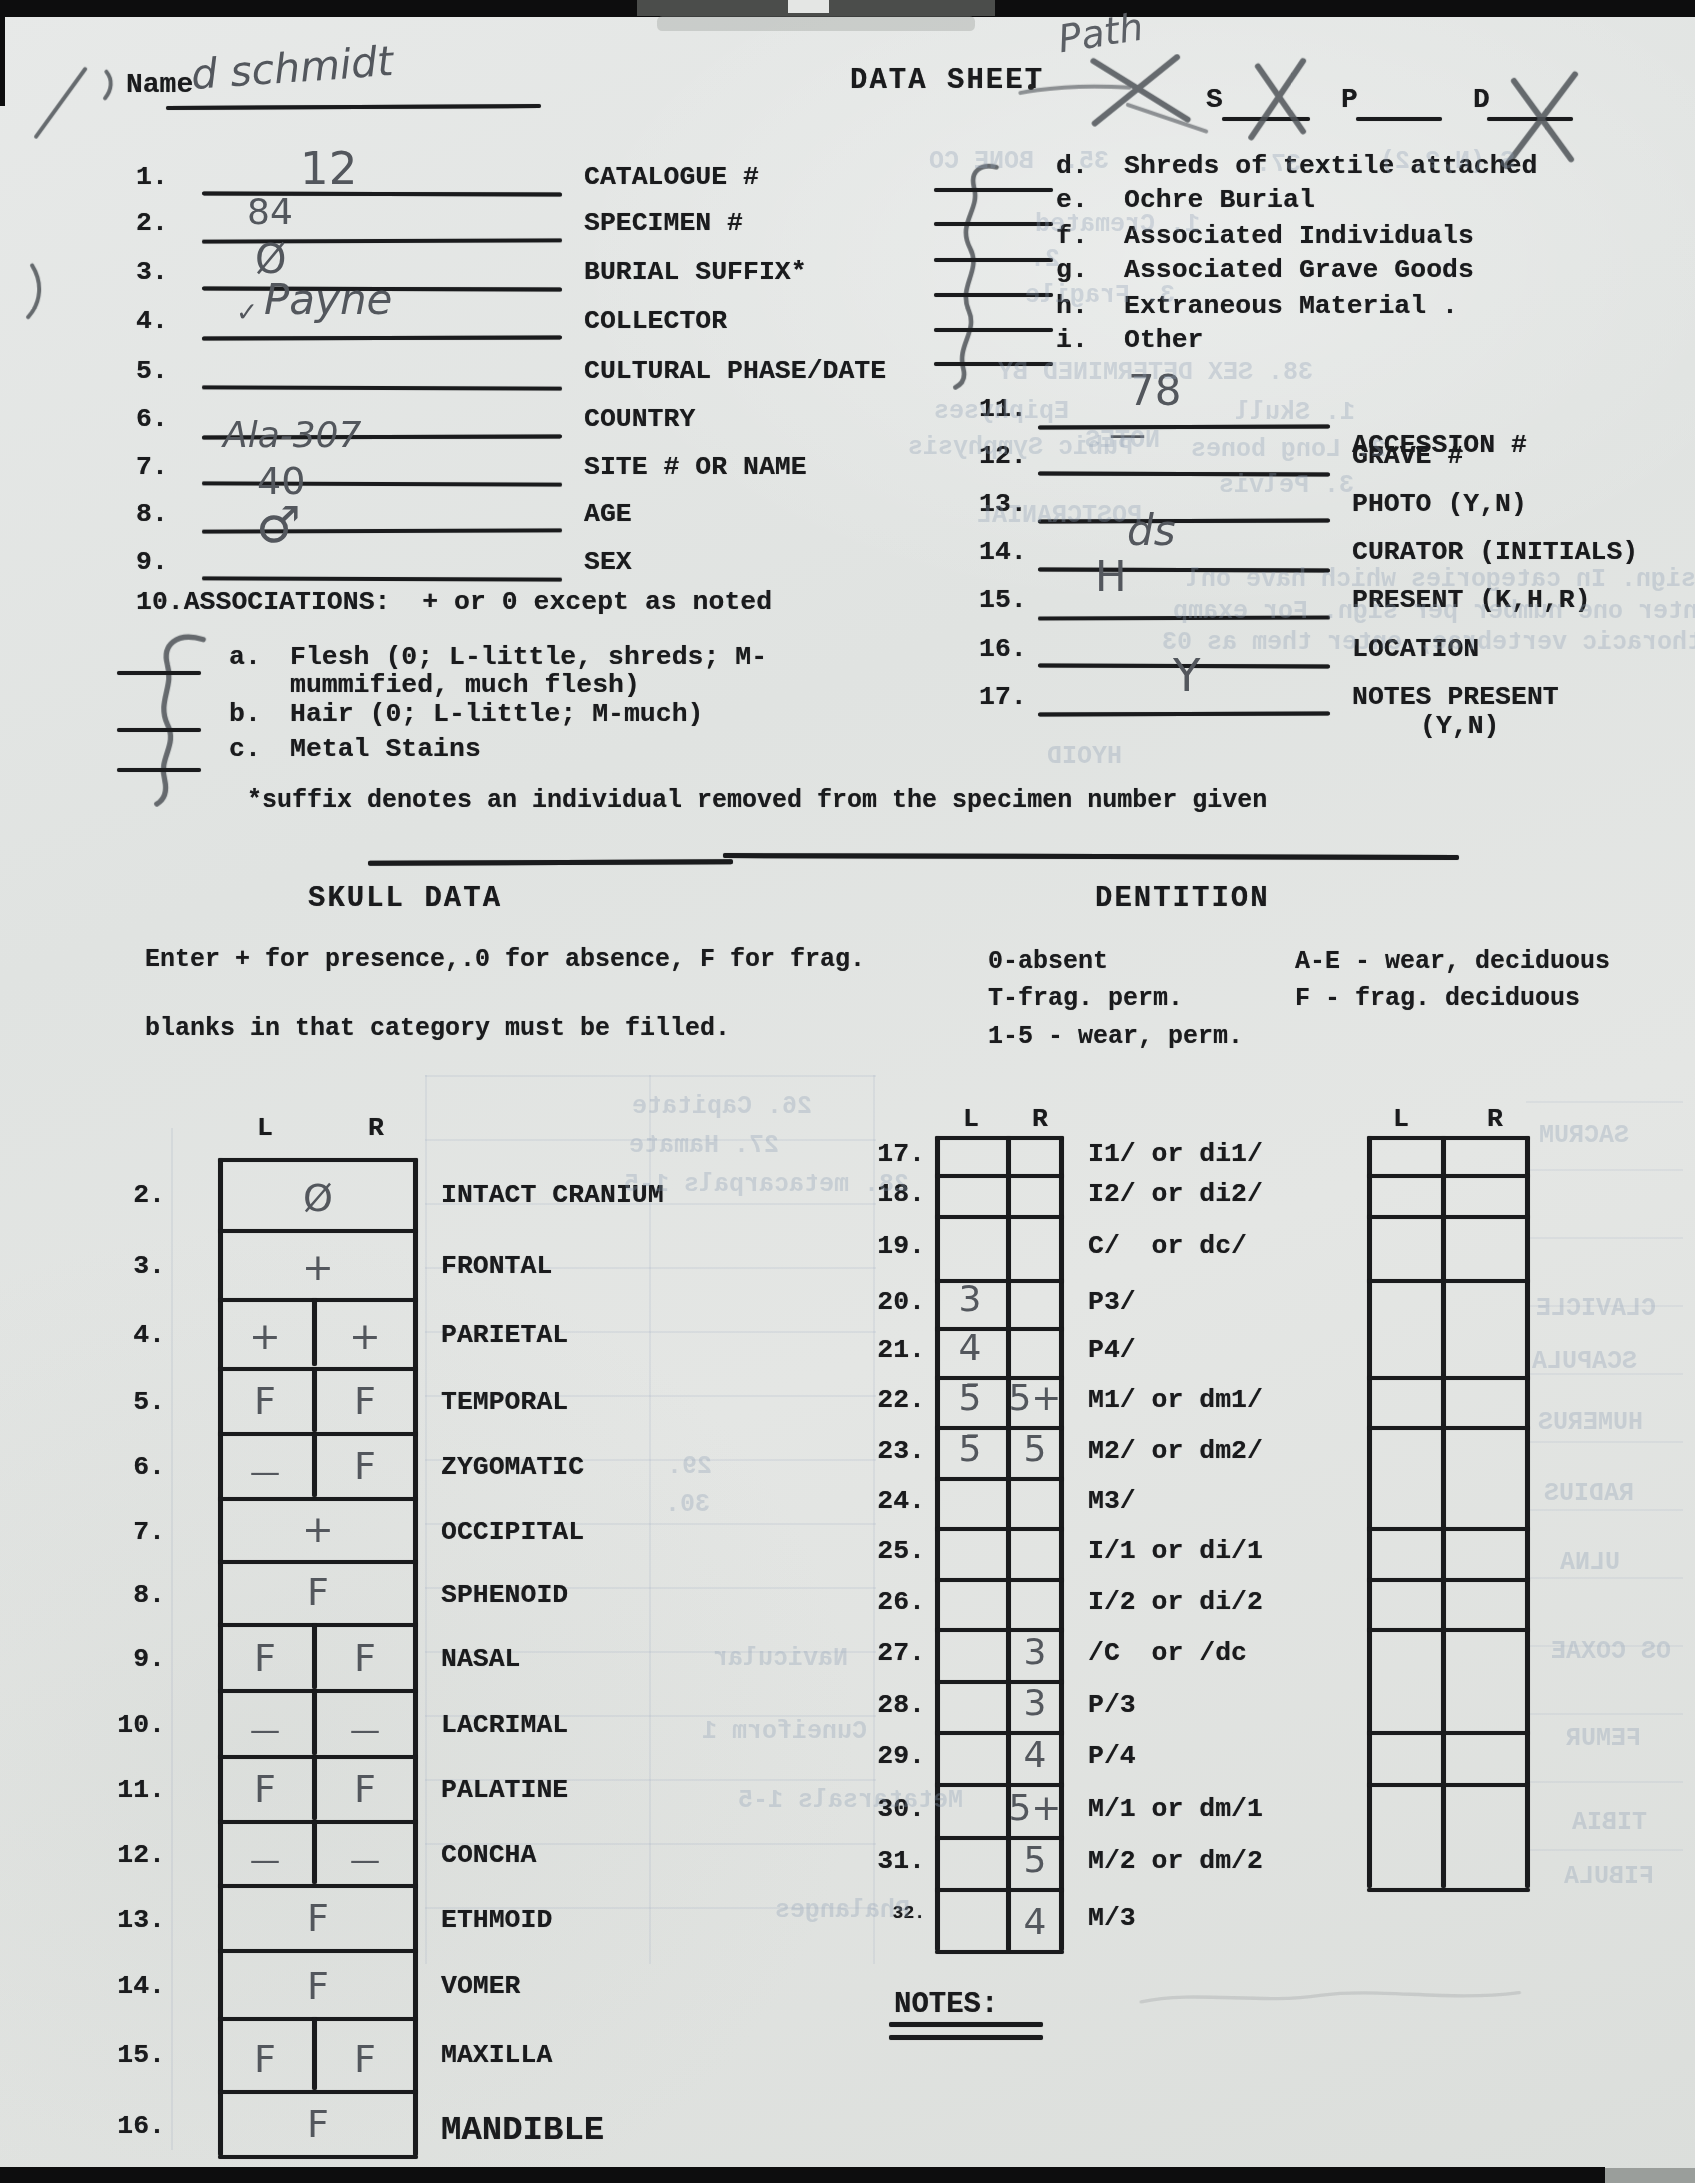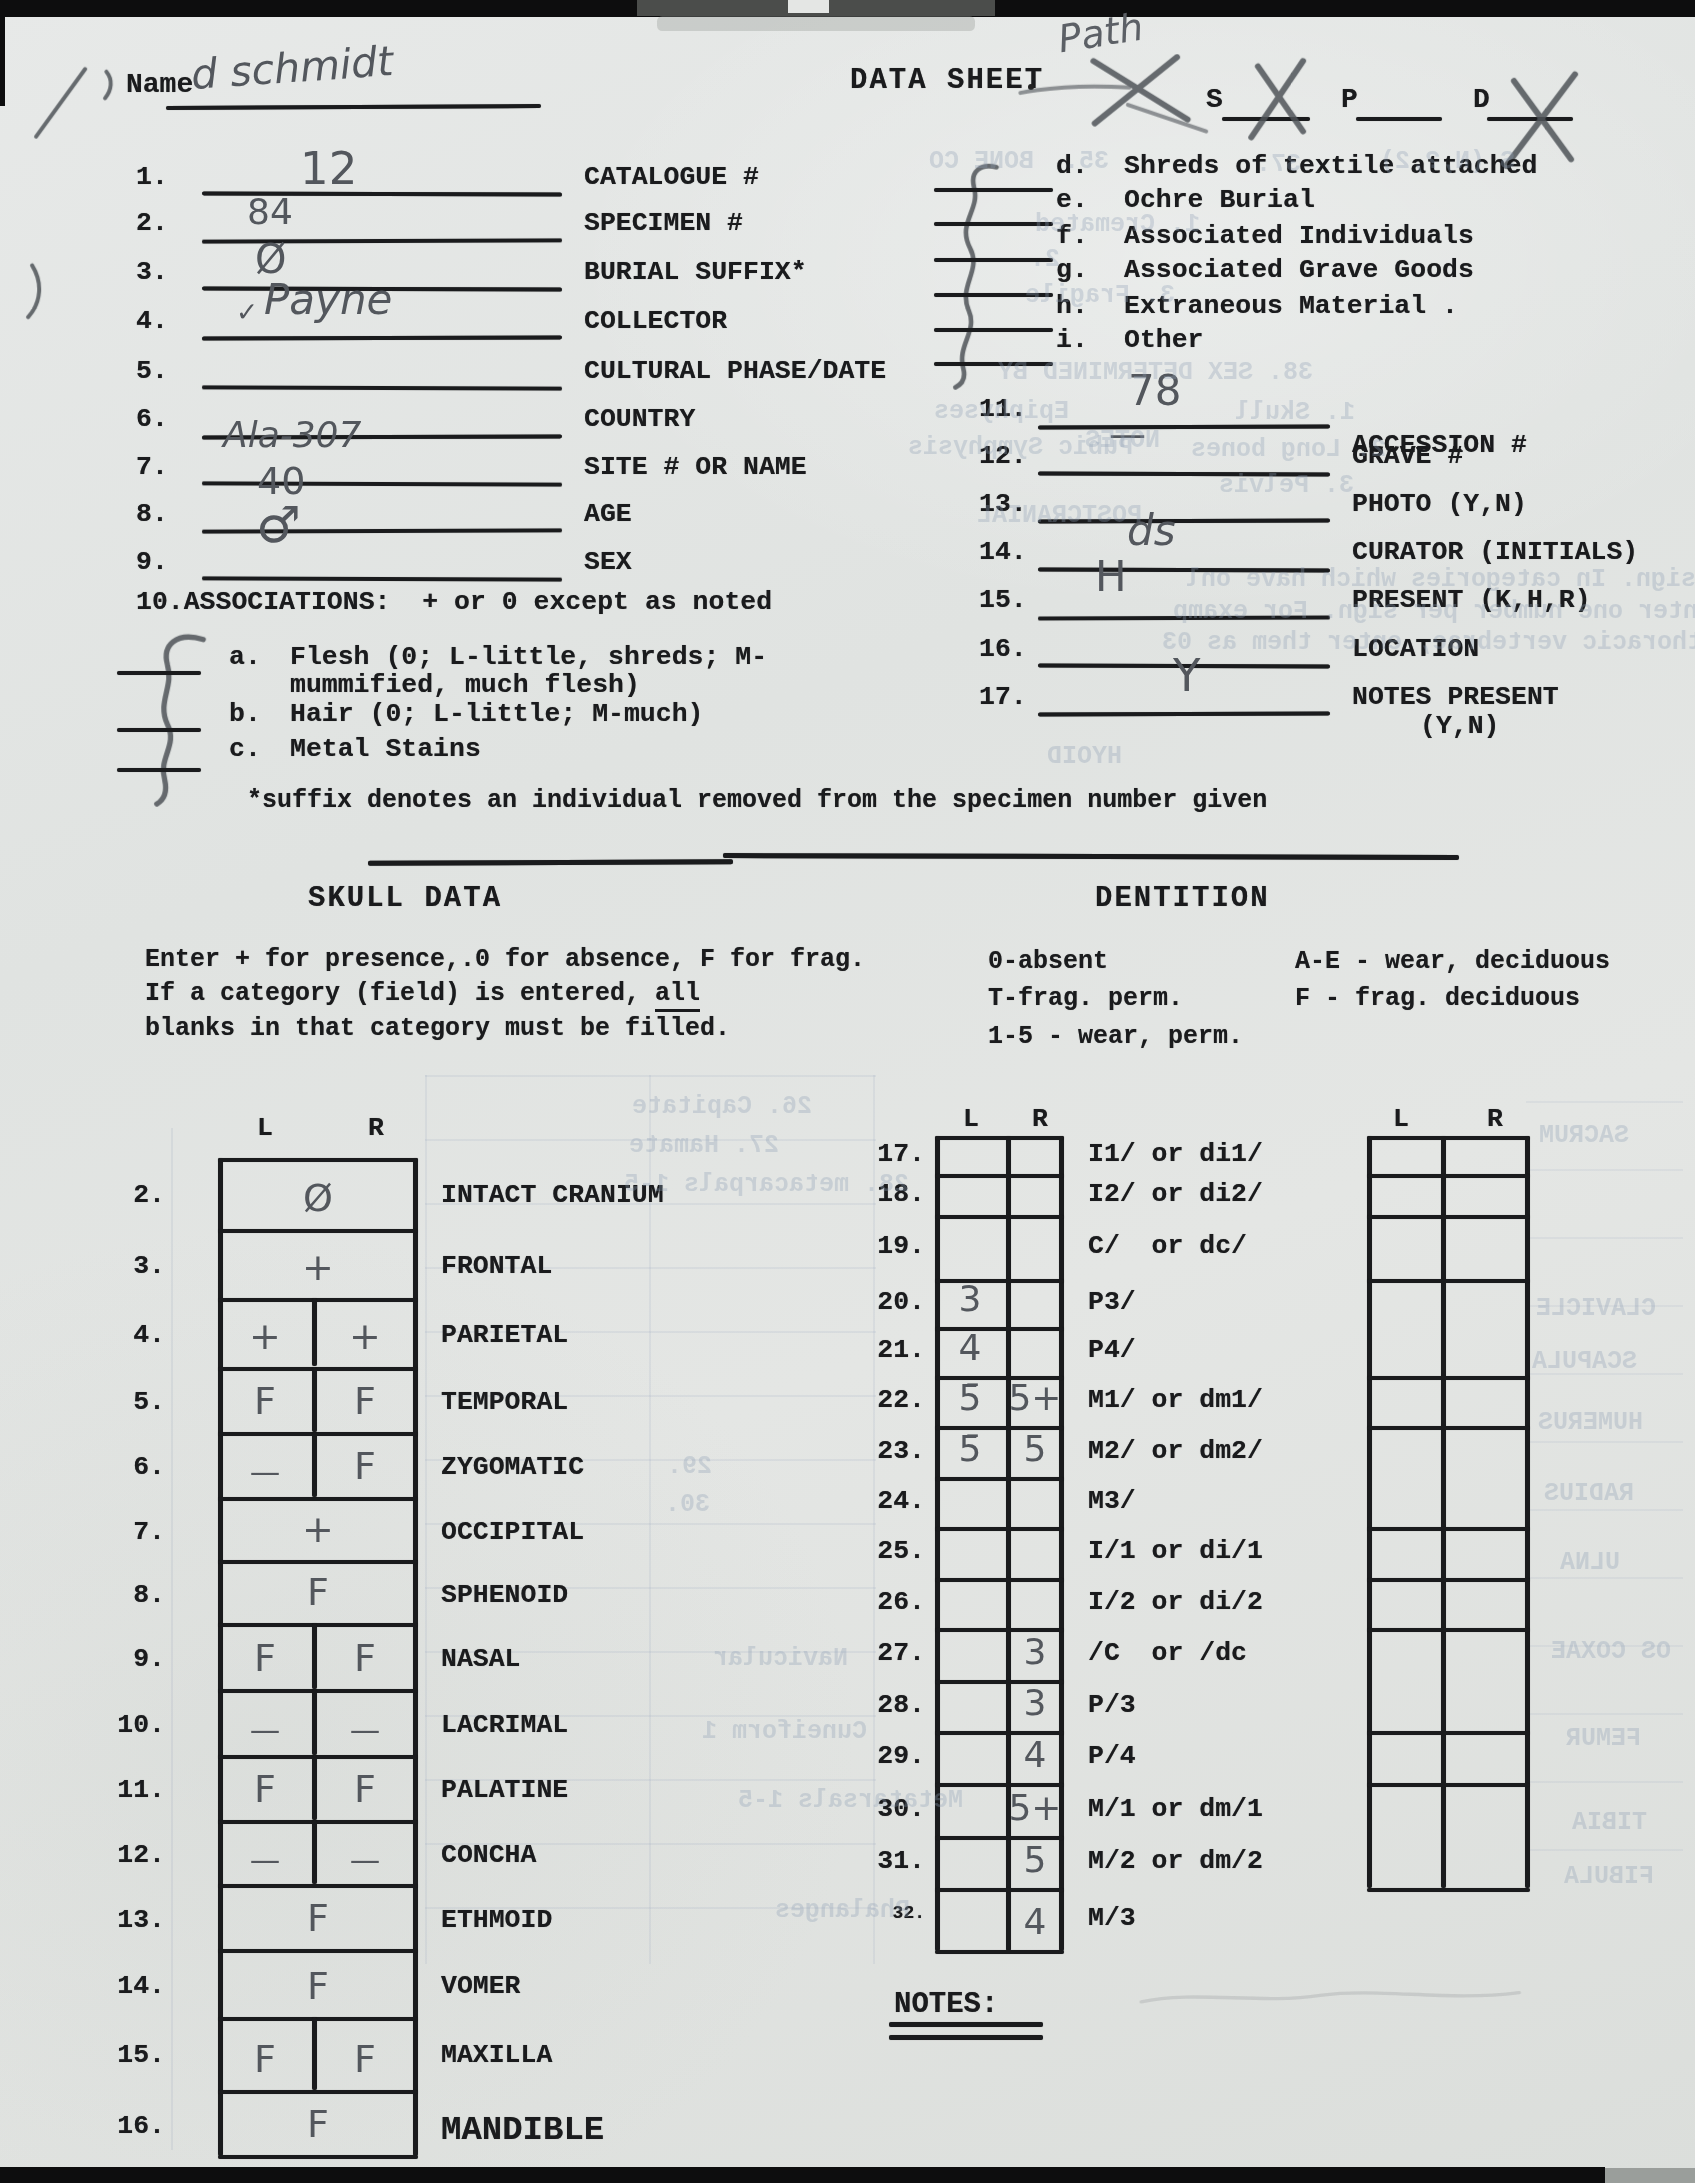--- a/index.html
+++ b/index.html
@@ -83,21 +83,20 @@
   </svg>
 
   <span class="abs typed" style="left:136px;top:587px;font-size:26.5px;">10.ASSOCIATIONS:  + or 0 except as noted</span>
   <span class="abs typed" style="left:247px;top:786px;font-size:25px;">*suffix denotes an individual removed from the specimen number given</span>
 
   <div class="abs ink-line" style="left:368px;top:860px;width:365px;height:4.6px;transform:rotate(-0.25deg);"></div>
   <div class="abs ink-line" style="left:723px;top:854px;width:736px;height:4.6px;transform:rotate(0.15deg);"></div>
 
   <span class="abs typed" style="left:308px;top:882px;font-size:29px;letter-spacing:2px;">SKULL DATA</span>
   <span class="abs typed" style="left:145px;top:945px;font-size:25px;">Enter + for presence,.0 for absence, F for frag.</span>
-  <span class="abs typed" style="left:145px;top:979px;font-size:25px;"><span>If a category (field) is entered, </span><span class="ul2">all</span></span>
   <span class="abs typed" style="left:145px;top:1014px;font-size:25px;">blanks in that category must be filled.</span>
 
   <span class="abs typed" style="left:1095px;top:882px;font-size:29px;letter-spacing:2px;">DENTITION</span>
 
   <span class="abs typed" style="left:894px;top:1988px;font-size:29px;">NOTES:</span>
   <div class="abs ink-line" style="left:889px;top:2022px;width:154px;height:4.6px;"></div>
   <div class="abs ink-line" style="left:889px;top:2035px;width:154px;height:4.6px;"></div>
 
 <div class="abs typed" style="left: 136px; top: 162px; font-size: 26.5px;">1.</div>
     <div class="abs ink-line" style="left: 202px; top: 192px; width: 360px; height: 4px; transform: rotate(0.2deg);"></div>

